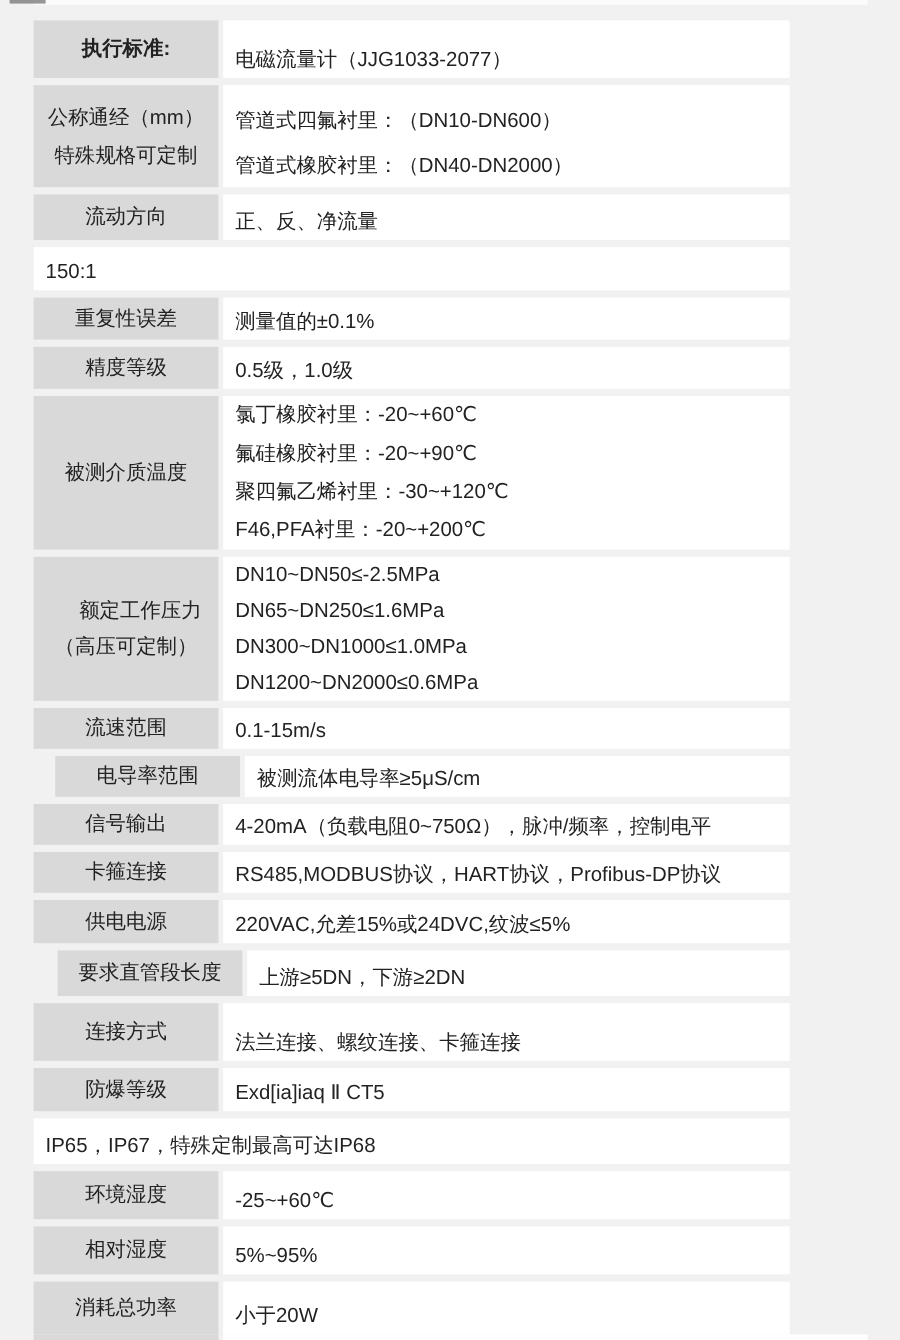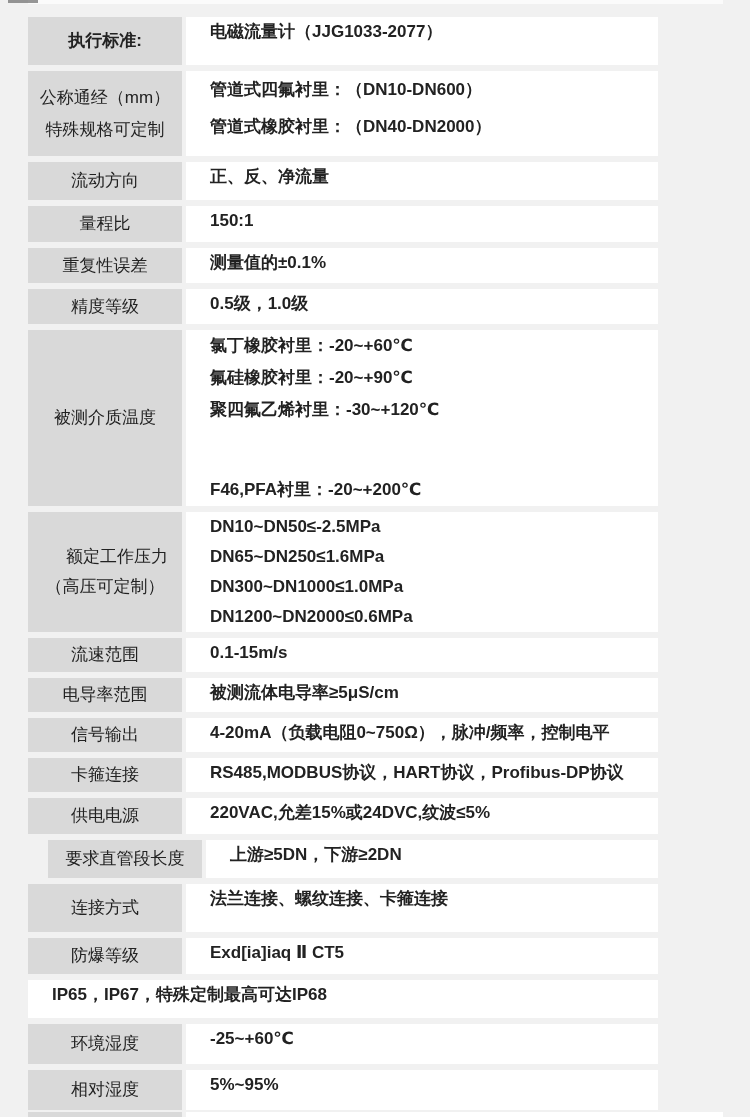--- a/index.html
+++ b/index.html
@@ -18,22 +18,22 @@
   }
   .row{display:flex;column-gap:4px;}
   .cell-label{
     width:154px;flex:0 0 154px;
     background:var(--label-bg,#d9d9d9);
     display:flex;flex-direction:column;justify-content:center;align-items:center;
     text-align:center;font-size:17px;line-height:30px;
   }
   .cell-value{
     flex:1;background:var(--value-bg,#ffffff);
-    display:flex;flex-direction:column;justify-content:flex-start;
-    padding-left:24px;font-size:17px;line-height:30px;font-weight:bold;
+    display:flex;flex-direction:column;justify-content:flex-end;
+    padding-left:10px;font-size:17px;line-height:30px;
   }
   .row.bold-label .cell-label{font-weight:700;}
   .bottom-partial{
     position:absolute;left:28px;top:1112px;width:695px;height:40px;
     display:flex;column-gap:4px;
   }
   .bottom-partial .stub-label{width:154px;flex:0 0 154px;background:var(--label-bg,#d9d9d9);}
   .bottom-partial .stub-value{flex:1;background:var(--value-bg,#ffffff);}
 </style>
 </head>
@@ -63,23 +63,20 @@
     </div>
     <div class="row" style="min-height: 38px;">
       <div class="cell-label">
         <div>流动方向</div>
       </div>
       <div class="cell-value">
         <div>正、反、净流量</div>
       </div>
     </div>
     <div class="row" style="min-height: 36px;">
-      <div class="cell-label">
-        <div>量程比</div>
-      </div>
       <div class="cell-value">
         <div>150:1</div>
       </div>
     </div>
     <div class="row" style="min-height: 35px;">
       <div class="cell-label">
         <div>重复性误差</div>
       </div>
       <div class="cell-value">
         <div>测量值的±0.1%</div>
@@ -94,21 +91,21 @@
       </div>
     </div>
     <div class="row" style="min-height: 128px;">
       <div class="cell-label">
         <div>被测介质温度</div>
       </div>
       <div class="cell-value">
         <div style="line-height: 32px;">氯丁橡胶衬里：-20~+60℃</div>
         <div style="line-height: 32px;">氟硅橡胶衬里：-20~+90℃</div>
         <div style="line-height: 32px;">聚四氟乙烯衬里：-30~+120℃</div>
-        <div style="line-height: 32px; margin-top: 48px;">F46,PFA衬里：-20~+200℃</div>
+        <div style="line-height: 32px;">F46,PFA衬里：-20~+200℃</div>
       </div>
     </div>
     <div class="row" style="min-height: 120px;">
       <div class="cell-label">
         <div style="line-height: 30px; margin-left: 24px;">额定工作压力</div>
         <div style="line-height: 30px;">（高压可定制）</div>
       </div>
       <div class="cell-value">
         <div style="line-height: 30px;">DN10~DN50≤-2.5MPa</div>
         <div style="line-height: 30px;">DN65~DN250≤1.6MPa</div>
@@ -117,21 +114,21 @@
       </div>
     </div>
     <div class="row" style="min-height: 34px;">
       <div class="cell-label">
         <div>流速范围</div>
       </div>
       <div class="cell-value">
         <div>0.1-15m/s</div>
       </div>
     </div>
-    <div class="row" style="min-height: 34px;">
+    <div class="row" style="min-height: 34px; margin-left: 18px;">
       <div class="cell-label">
         <div>电导率范围</div>
       </div>
       <div class="cell-value">
         <div>被测流体电导率≥5μS/cm</div>
       </div>
     </div>
     <div class="row" style="min-height: 34px;">
       <div class="cell-label">
         <div>信号输出</div>

